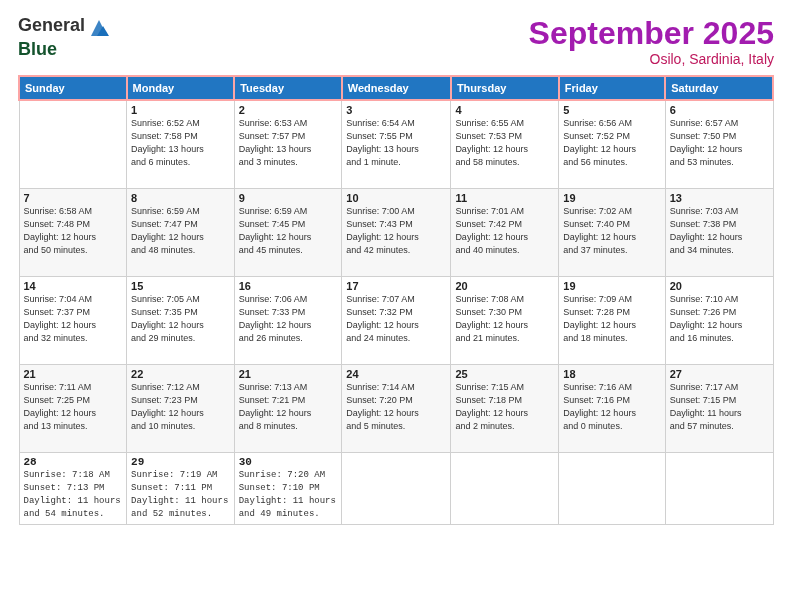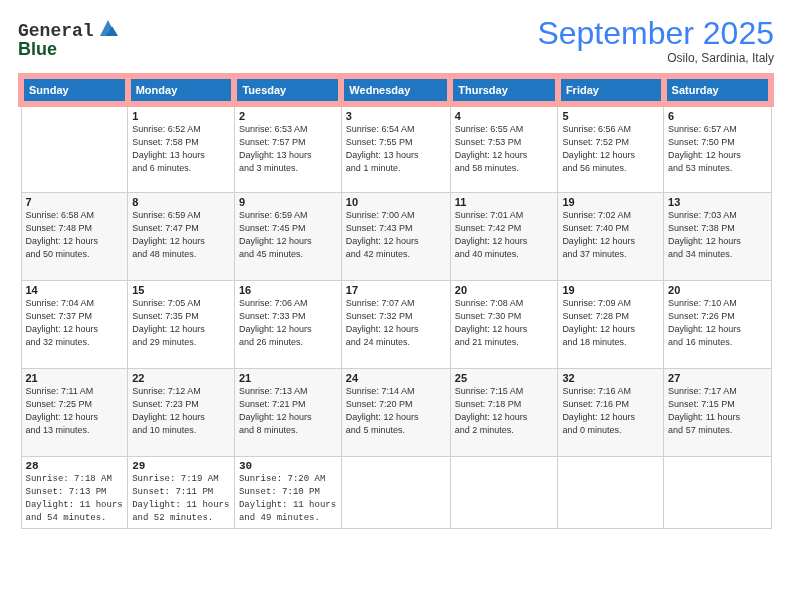--- a/index.html
+++ b/index.html
@@ -41,41 +41,41 @@
     .logo-icon {
       width: 24px;
       height: 24px;
       margin-left: 2px;
     }
     .title-block {
       text-align: right;
     }
     .month-title {
       font-size: 32px;
-      font-weight: normal;
-      color: #3b82f6;
+      font-weight: bold;
+      color: #a21caf;
       line-height: 1.1;
     }
     .location {
-      font-size: 12px;
-      color: #404040;
+      font-size: 14px;
+      color: #be185d;
     }
     .calendar {
       width: 100%;
       border-collapse: collapse;
       font-size: 9.5px;
     }
     .calendar th {
       background: #2176c2;
       color: #fff;
       text-align: left;
       padding: 5px 5px;
       font-size: 11px;
       font-weight: bold;
-      border: 6px solid #fca5a5;
+      border: 2px solid #fca5a5;
     }
     .calendar td {
       border: 1px solid #d0d0d0;
       vertical-align: top;
       padding: 3px 4px;
       width: 113px;
       min-height: 75px;
       height: 88px;
       background: #fff;
     }
@@ -102,21 +102,21 @@
       font-family: Liberation Mono, monospace;
     }
   </style>
 </head>
 <body>
 
 <div class="page">
   <div class="header">
     <div class="logo">
       <div>
-        <div style="display:flex;align-items:flex-end;font-family:Liberation Mono, monospace;">
+        <div style="display:flex;align-items:flex-start;">
           <span class="logo-text-general">General</span>
           <svg class="logo-icon" viewBox="0 0 24 24">
             <polygon points="4,20 12,4 20,20" fill="#1a6fbb" opacity="0.85"></polygon>
             <polygon points="10,20 16,10 22,20" fill="#1a6fbb"></polygon>
           </svg>
         </div>
         <span class="logo-text-blue">Blue</span>
       </div>
     </div>
     <div class="title-block">
@@ -164,21 +164,21 @@
           <td><span class="day-num">20</span><span class="day-detail">Sunrise: 7:08 AM<br>Sunset: 7:30 PM<br>Daylight: 12 hours<br>and 21 minutes.</span></td>
           <td><span class="day-num">19</span><span class="day-detail">Sunrise: 7:09 AM<br>Sunset: 7:28 PM<br>Daylight: 12 hours<br>and 18 minutes.</span></td>
           <td><span class="day-num">20</span><span class="day-detail">Sunrise: 7:10 AM<br>Sunset: 7:26 PM<br>Daylight: 12 hours<br>and 16 minutes.</span></td>
         </tr>
         <tr>
           <td><span class="day-num">21</span><span class="day-detail">Sunrise: 7:11 AM<br>Sunset: 7:25 PM<br>Daylight: 12 hours<br>and 13 minutes.</span></td>
           <td><span class="day-num">22</span><span class="day-detail">Sunrise: 7:12 AM<br>Sunset: 7:23 PM<br>Daylight: 12 hours<br>and 10 minutes.</span></td>
           <td><span class="day-num">21</span><span class="day-detail">Sunrise: 7:13 AM<br>Sunset: 7:21 PM<br>Daylight: 12 hours<br>and 8 minutes.</span></td>
           <td><span class="day-num">24</span><span class="day-detail">Sunrise: 7:14 AM<br>Sunset: 7:20 PM<br>Daylight: 12 hours<br>and 5 minutes.</span></td>
           <td><span class="day-num">25</span><span class="day-detail">Sunrise: 7:15 AM<br>Sunset: 7:18 PM<br>Daylight: 12 hours<br>and 2 minutes.</span></td>
-          <td><span class="day-num">32</span><span class="day-detail">Sunrise: 7:16 AM<br>Sunset: 7:16 PM<br>Daylight: 12 hours<br>and 0 minutes.</span></td>
+          <td><span class="day-num">18</span><span class="day-detail">Sunrise: 7:16 AM<br>Sunset: 7:16 PM<br>Daylight: 12 hours<br>and 0 minutes.</span></td>
           <td><span class="day-num">27</span><span class="day-detail">Sunrise: 7:17 AM<br>Sunset: 7:15 PM<br>Daylight: 11 hours<br>and 57 minutes.</span></td>
         </tr>
         <tr class="last-row">
           <td><span class="day-num">28</span><span class="day-detail">Sunrise: 7:18 AM<br>Sunset: 7:13 PM<br>Daylight: 11 hours<br>and 54 minutes.</span></td>
           <td><span class="day-num">29</span><span class="day-detail">Sunrise: 7:19 AM<br>Sunset: 7:11 PM<br>Daylight: 11 hours<br>and 52 minutes.</span></td>
           <td><span class="day-num">30</span><span class="day-detail">Sunrise: 7:20 AM<br>Sunset: 7:10 PM<br>Daylight: 11 hours<br>and 49 minutes.</span></td>
           <td class="empty-cell"></td>
           <td class="empty-cell"></td>
           <td class="empty-cell"></td>
           <td class="empty-cell"></td>

